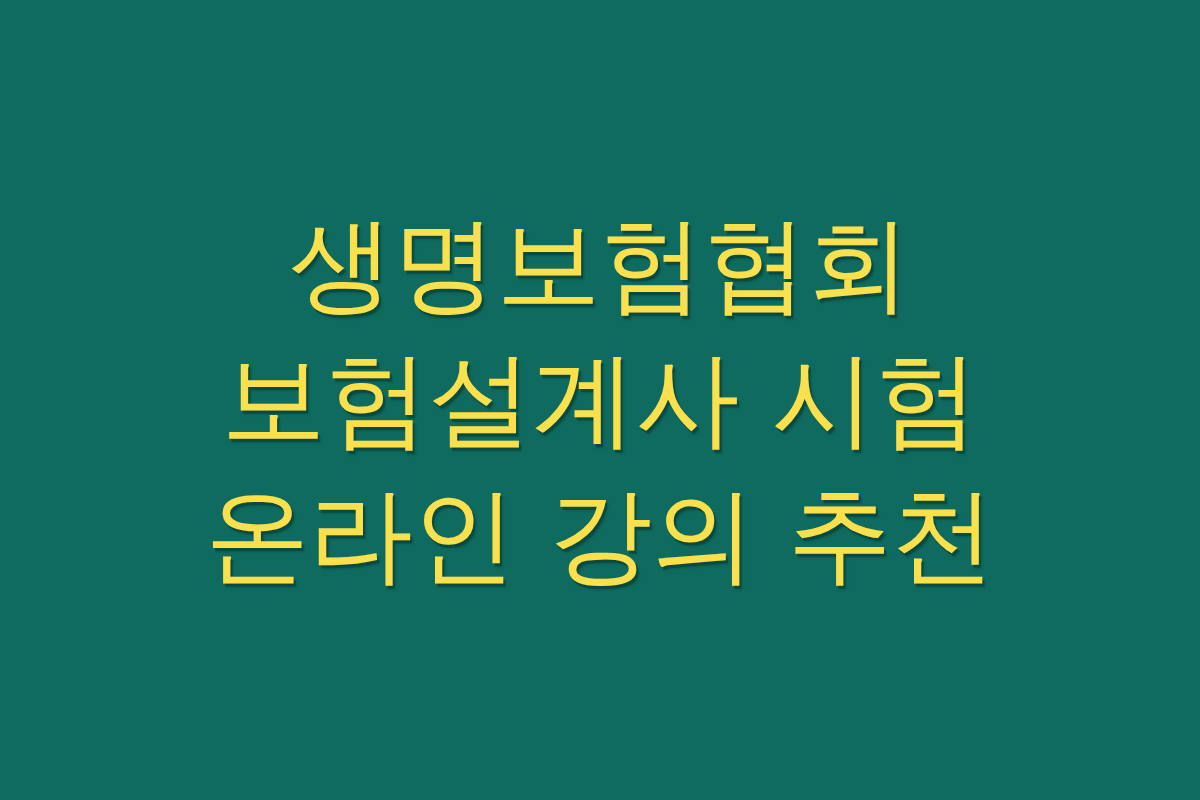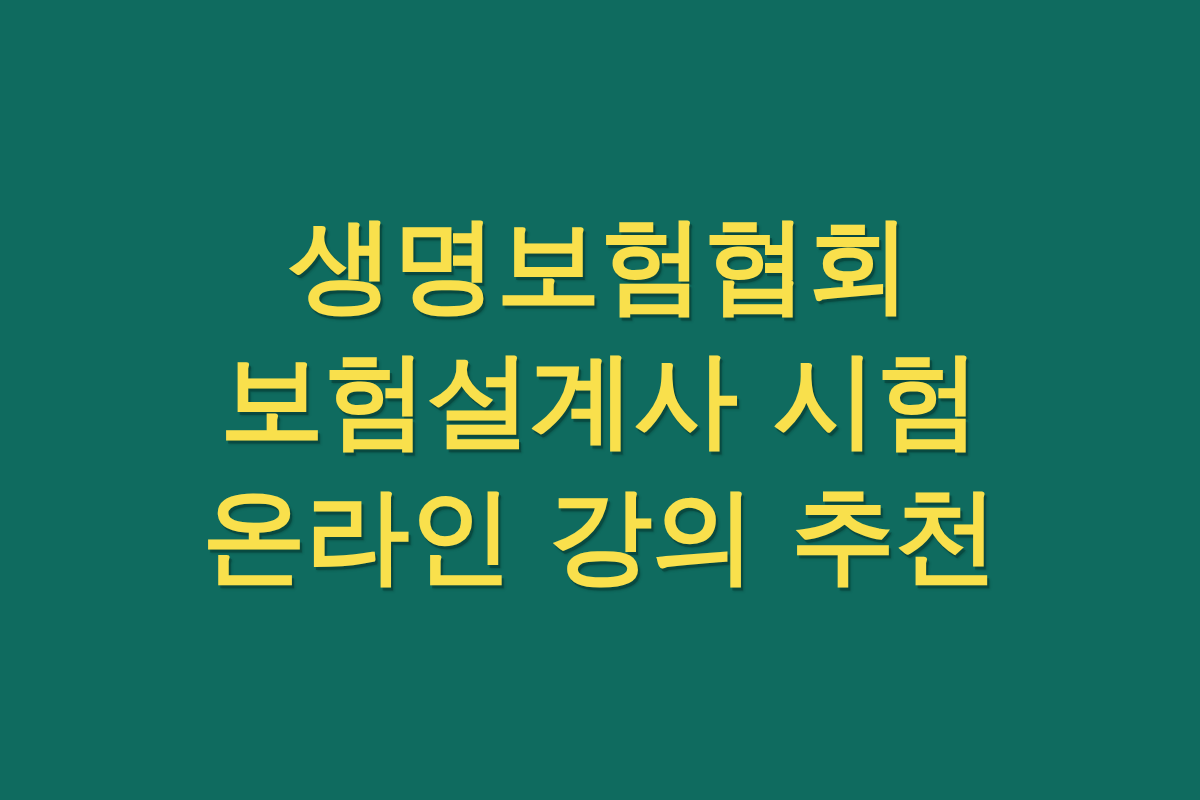--- a/index.html
+++ b/index.html
@@ -31,21 +31,21 @@
     margin: 0 auto;
     text-align: center;
   }
 
   #headline {
     margin: 0;
     padding: 0;
     display: block;
     color: #f9e04c;
     font-family: "DejaVu Sans", "Liberation Sans", sans-serif;
-    font-weight: 700;
+    font-weight: 400;
     font-size: 104px;
     line-height: 1.30;
     letter-spacing: -0.5px;
     word-break: keep-all;
     overflow-wrap: break-word;
     text-shadow:
       2px 3px 0 rgba(7, 60, 52, 0.55),
       3px 4px 2px rgba(7, 60, 52, 0.35);
   }
 </style>

